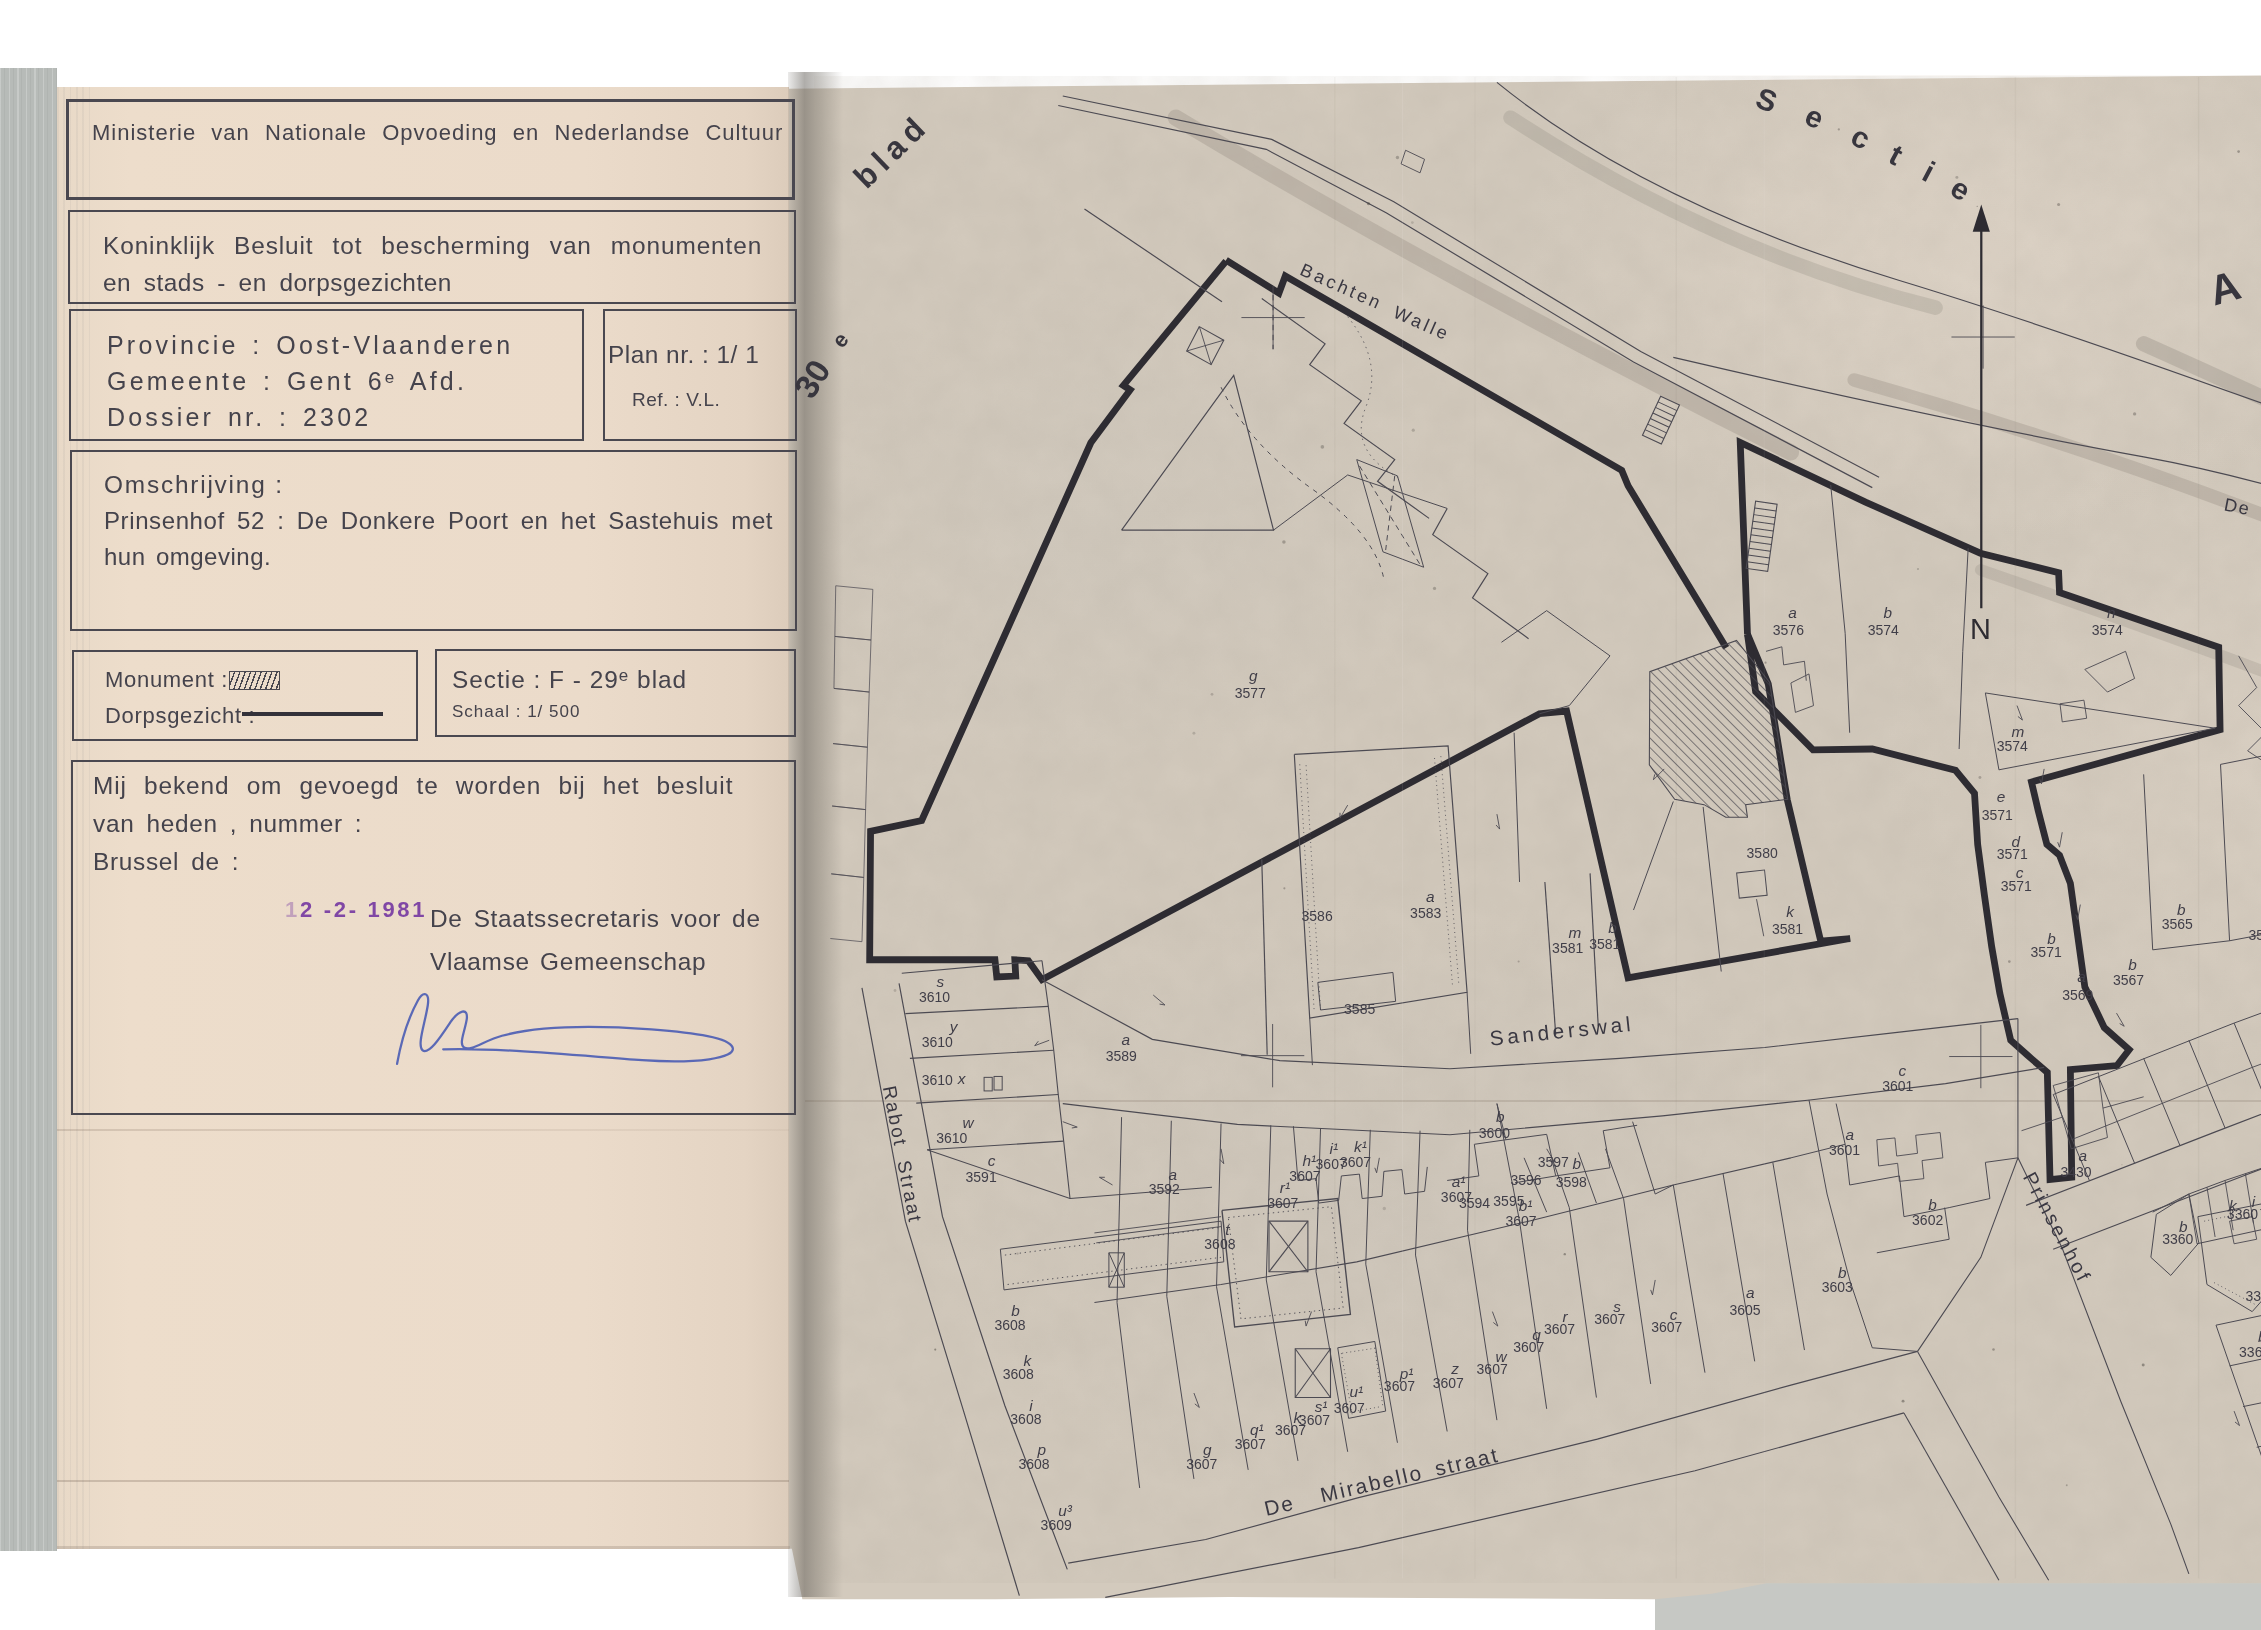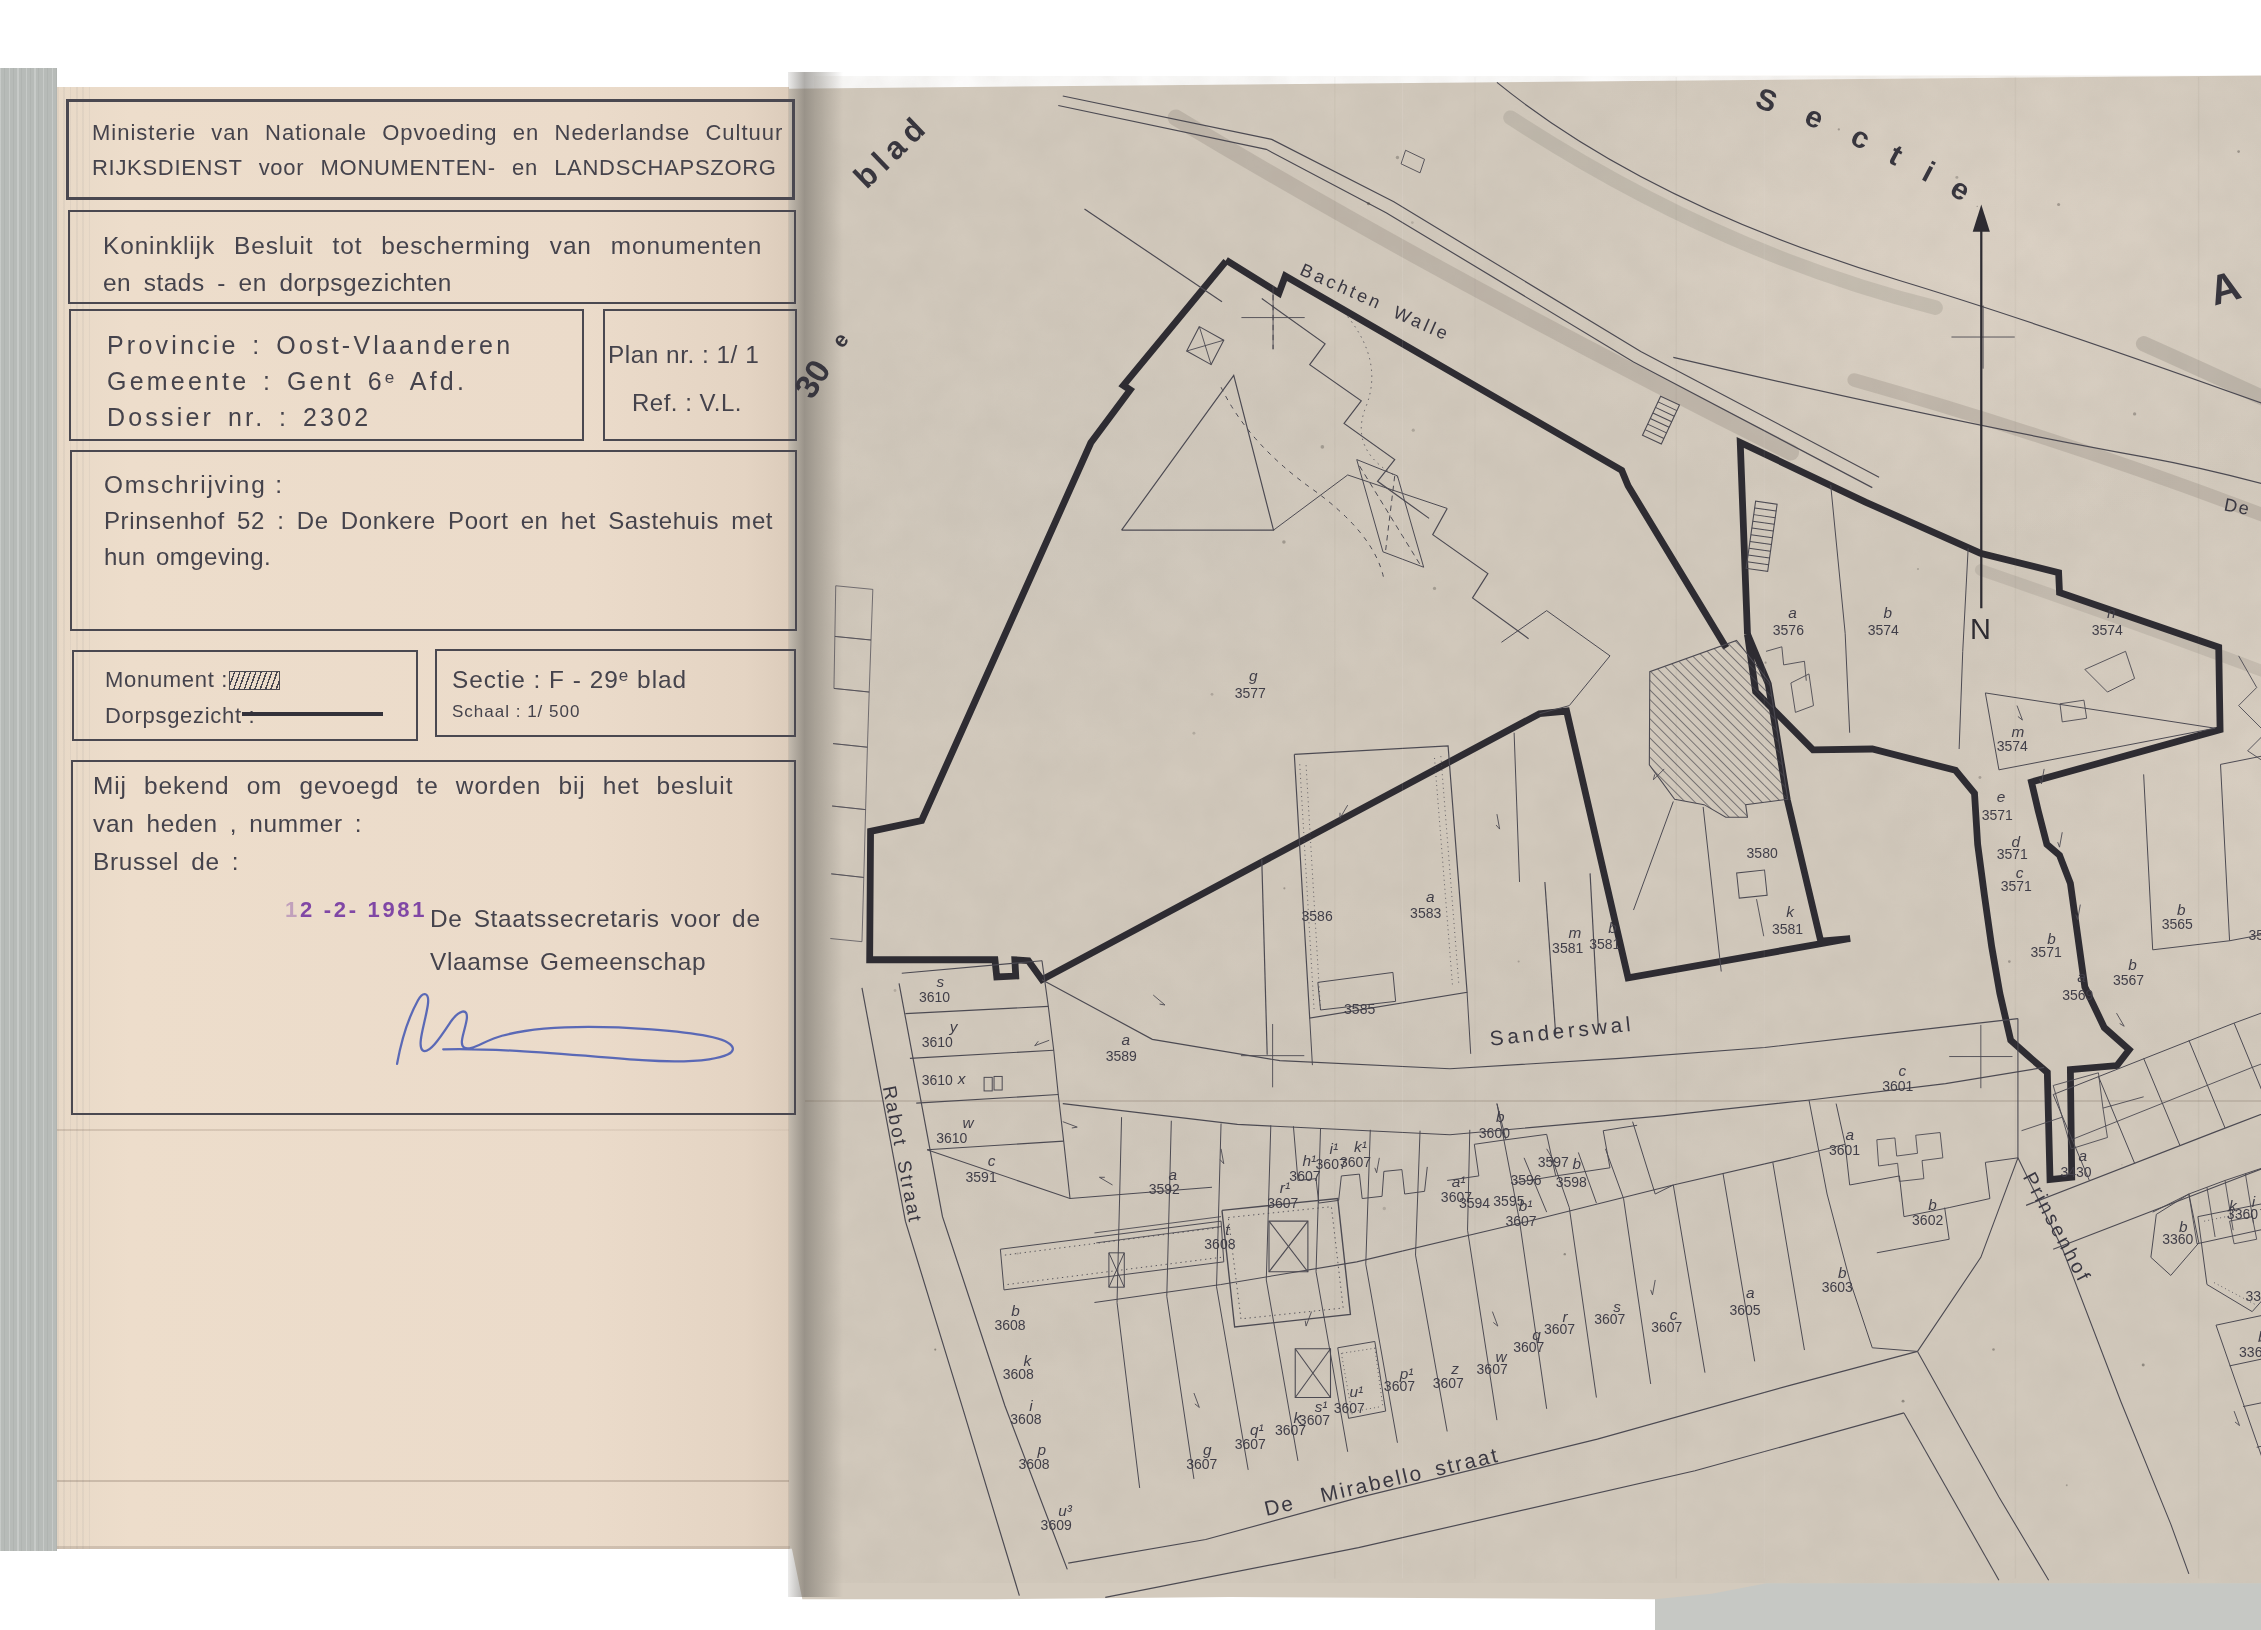--- a/index.html
+++ b/index.html
@@ -35,28 +35,27 @@
   <div class="bx bx1" style="left:66px;top:99px;width:723px;height:95px;"></div>
   <div class="bx" style="left:68px;top:210px;width:724px;height:90px;"></div>
   <div class="bx" style="left:69px;top:309px;width:511px;height:128px;"></div>
   <div class="bx" style="left:603px;top:309px;width:190px;height:128px;"></div>
   <div class="bx" style="left:70px;top:450px;width:723px;height:177px;"></div>
   <div class="bx" style="left:72px;top:650px;width:342px;height:87px;"></div>
   <div class="bx" style="left:435px;top:649px;width:357px;height:84px;"></div>
   <div class="bx" style="left:71px;top:760px;width:721px;height:351px;"></div>
 
   <div class="t" style="left:92px;top:120px;font-size:22px;word-spacing:8.1px;letter-spacing:1px;">Ministerie van Nationale Opvoeding en Nederlandse Cultuur</div>
-  <div class="t" style="left:92px;top:155px;font-size:22px;word-spacing:9.5px;letter-spacing:0.7px;">RIJKSDIENST voor MONUMENTEN- en LANDSCHAPSZORG</div>
   <div class="t" style="left:103px;top:232px;font-size:24.4px;word-spacing:11.3px;letter-spacing:0.9px;">Koninklijk Besluit tot bescherming van monumenten</div>
   <div class="t" style="left:103px;top:269px;font-size:24.4px;word-spacing:5.4px;letter-spacing:0.5px;">en stads - en dorpsgezichten</div>
   <div class="t" style="left:107px;top:331px;font-size:25px;word-spacing:3.6px;letter-spacing:3.2px;text-align:center;">Provincie : Oost-Vlaanderen</div>
   <div class="t" style="left:107px;top:367px;font-size:25px;word-spacing:3.6px;letter-spacing:3.2px;">Gemeente : Gent 6<span style="font-size:17px;vertical-align:7.2px;">e</span> Afd.</div>
   <div class="t" style="left:107px;top:403px;font-size:25px;word-spacing:3.6px;letter-spacing:3.2px;">Dossier nr. : 2302</div>
   <div class="t" style="left:608px;top:341px;font-size:24.4px;letter-spacing:0.5px;">Plan nr. : 1/ 1</div>
-  <div class="t" style="left:632px;top:389px;font-size:24px;letter-spacing:0.5px;">Ref. : V.L.</div>
+  <div class="t" style="left:632px;top:389px;font-size:19px;letter-spacing:0.5px;">Ref. : V.L.</div>
   <div class="t" style="left:104px;top:471px;font-size:24.4px;letter-spacing:1.8px;">Omschrijving :</div>
   <div class="t" style="left:104px;top:507px;font-size:24px;word-spacing:5px;letter-spacing:0.6px;">Prinsenhof 52 : De Donkere Poort en het Sastehuis met</div>
   <div class="t" style="left:104px;top:543px;font-size:24px;word-spacing:3.2px;letter-spacing:0.5px;">hun omgeving.</div>
   <div class="t" style="left:105px;top:667px;font-size:22px;letter-spacing:0.7px;">Monument :</div>
   <div class="t" style="left:105px;top:703px;font-size:22px;letter-spacing:0.7px;">Dorpsgezicht :</div>
   <div class="band" style="left:229px;top:671px;width:49px;height:17px;border:1.4px solid #4a4850;background:repeating-linear-gradient(110deg,rgba(0,0,0,0) 0 3.6px,#4a4850 3.6px 5px);"></div>
   <div class="band" style="left:242px;top:712px;width:141px;height:4.1px;background:#34323a;"></div>
   <div class="t" style="left:452px;top:666px;font-size:24.4px;letter-spacing:1px;">Sectie : F - 29<span style="font-size:17px;vertical-align:7.2px;">e</span> blad</div>
   <div class="t" style="left:452px;top:702px;font-size:17px;letter-spacing:1px;">Schaal : 1/ 500</div>
   <div class="t" style="left:93px;top:772px;font-size:24.4px;word-spacing:9.5px;letter-spacing:0.9px;">Mij bekend om gevoegd te worden bij het besluit</div>

